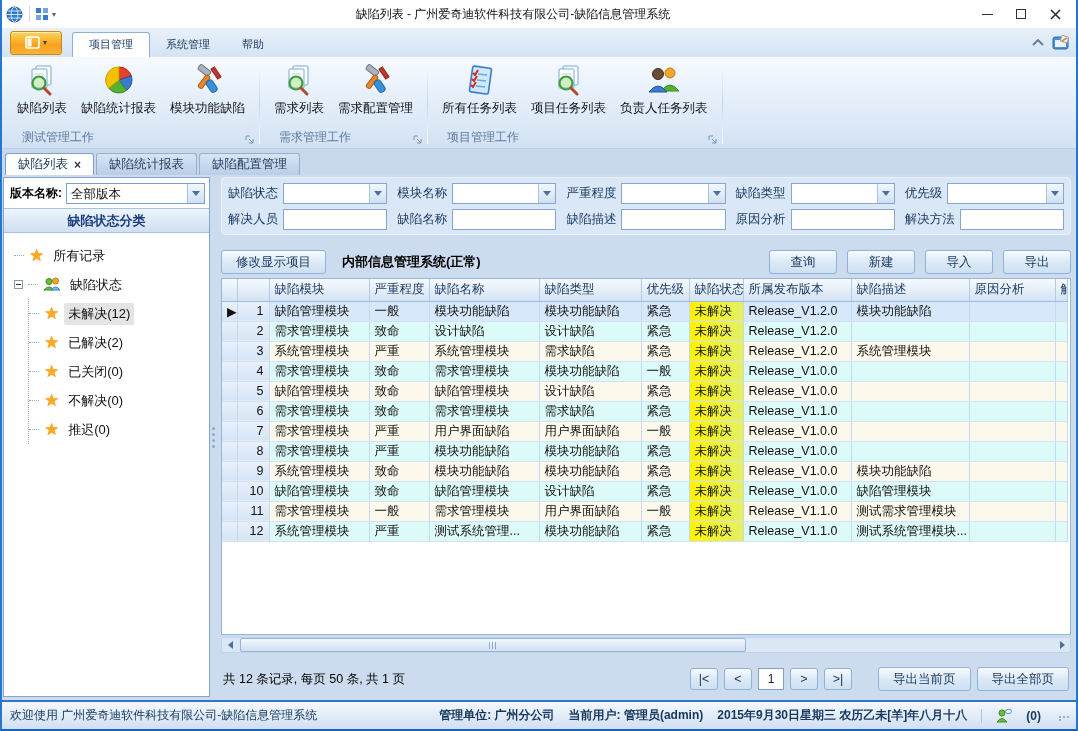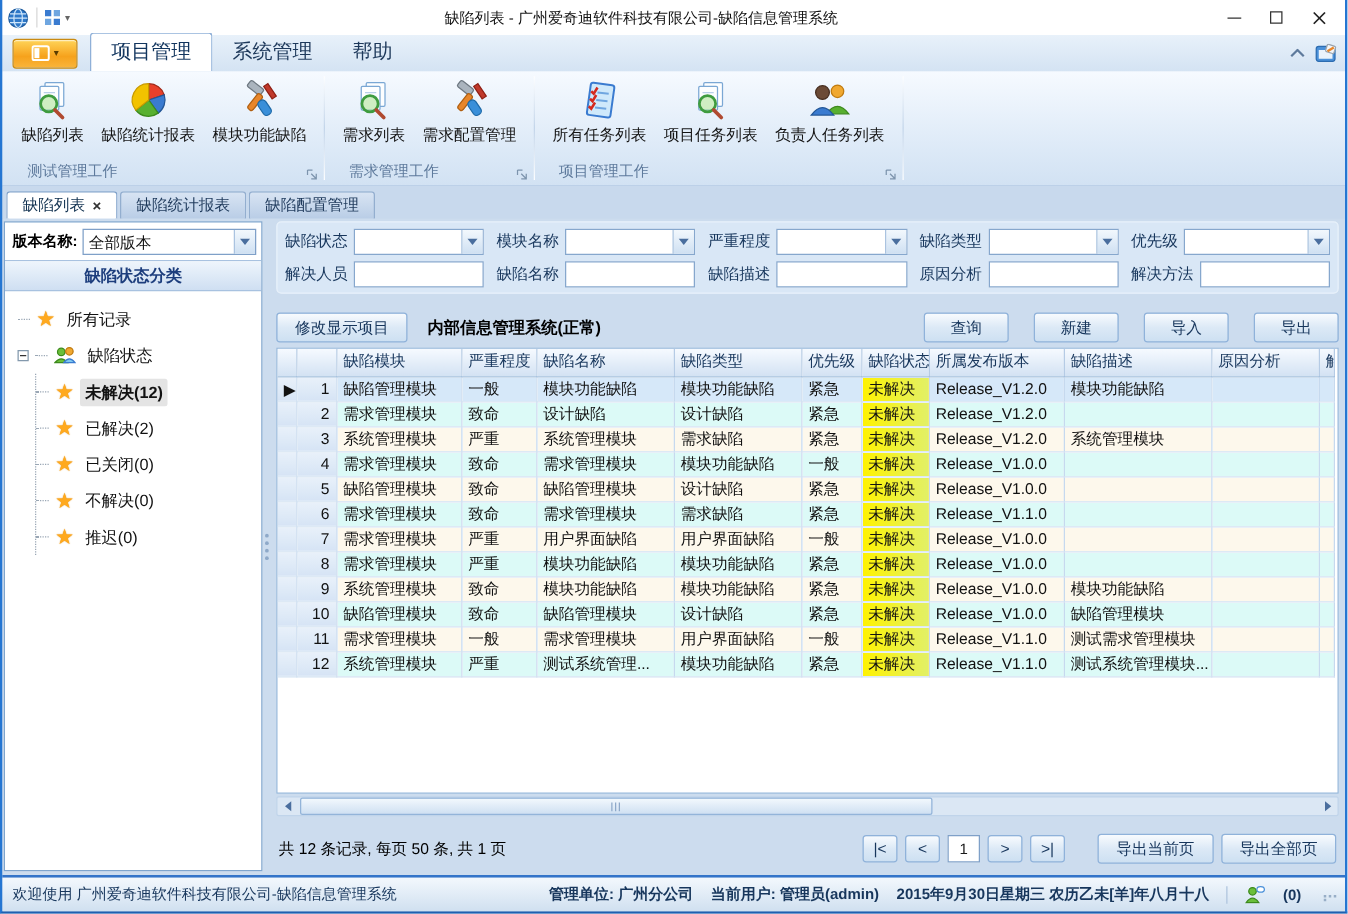--- a/index.html
+++ b/index.html
@@ -14,21 +14,21 @@
   .qa-arrow { font-size:8px; color:#666; margin-left:3px; }
   .title-text { flex:1; text-align:center; font-size:12px; color:#111; }
   .win-controls { display:flex; align-items:center; }
   .wc { width:34px; height:24px; display:flex; align-items:center; justify-content:center; cursor:default; }
   .min-glyph { width:11px; height:1px; background:#333; display:block; }
   .max-glyph { width:10px; height:10px; border:1px solid #333; display:block; }
 
   
   .ribbon-tabs { height:29px; background:linear-gradient(#e8f1fa,#d4e3f3); display:flex; align-items:flex-end; padding:0 6px 0 6px; flex:0 0 auto; }
   .app-button { width:52px; height:24px; margin:0 10px 0 2px; border-radius:3px; background:linear-gradient(#ffd459,#f6a21c 60%,#f9b43a); border:1px solid #c98a12; display:flex; align-items:center; justify-content:center; gap:3px; box-shadow:inset 0 1px 0 rgba(255,255,255,.6); align-self:center; }
-  .rtab { padding:4px 16px 5px; font-size:16px; color:#1e395b; cursor:default; }
+  .rtab { padding:4px 16px 5px; font-size:11px; color:#1e395b; cursor:default; }
   .rtab.active { background:#fff; border:1px solid #8fb0d8; border-bottom:none; border-radius:3px 3px 0 0; color:#12355e; }
   .ribbon-right { margin-left:auto; display:flex; align-items:center; gap:8px; align-self:center; }
 
   
   .ribbon-body { height:92px; background:linear-gradient(#f6faff,#dce9f7 70%,#d2e2f3); border-bottom:1px solid #bcd0e8; display:flex; align-items:stretch; padding:1px 2px; flex:0 0 auto; }
   .rgroup { display:flex; flex-direction:column; padding:0 4px; }
   .rbtns { flex:1; display:flex; align-items:flex-start; padding:2px 2px 0; }
   .rbtn { display:flex; flex-direction:column; align-items:center; padding:3px 7px 2px; border-radius:3px; cursor:default; }
   .rbtn .lbl { margin-top:3px; font-size:12.5px; color:#141414; white-space:nowrap; }
   .rgroup-label { height:18px; text-align:left; font-size:12px; color:#5e7a9c; position:relative; white-space:nowrap; padding:0 14px; }
@@ -51,21 +51,21 @@
   .combo { display:flex; height:21px; border:1px solid #7fa0c8; background:#fff; flex:1; }
   .combo .cval { flex:1; padding:2px 4px; font-size:12.5px; color:#111; overflow:hidden; white-space:nowrap; }
   .arrow-btn { width:17px; background:linear-gradient(#f2f8fd,#cfe0f2); border-left:1px solid #aac3e0; display:flex; align-items:center; justify-content:center; }
   .tri-down { width:0; height:0; border-left:4px solid transparent; border-right:4px solid transparent; border-top:5px solid #4a6e9e; }
   .side-box { flex:1; border-top:1px solid #a8c2e0; display:flex; flex-direction:column; overflow:hidden; }
   .side-header { height:24px; background:linear-gradient(#eef5fc,#cfdff2); border-bottom:1px solid #a8c2e0; text-align:center; font-weight:bold; color:#1d3e7d; font-size:13px; line-height:24px; }
   .tree { padding:8px 4px 4px 10px; }
   .titem { height:29px; display:flex; align-items:center; gap:5px; white-space:nowrap; }
   .titem .stub { width:10px; border-top:1px dotted #9aa7b5; }
   .titem .tlabel { font-size:13px; color:#111; padding:2px 4px; border-radius:2px; }
-  .titem.selected .tlabel { background:#e4e4e4;font-weight:bold; }
+  .titem.selected .tlabel { background:#e4e4e4; }
   .expander { width:9px; height:9px; border:1px solid #8399ad; background:#fff; position:relative; flex:0 0 auto; }
   .expander::after { content:""; position:absolute; left:1px; right:1px; top:3px; border-top:1px solid #333; }
   .star { color:#ffa91e; font-size:17px; text-shadow:0 0 1px #d88400; line-height:1; }
   .tchild-wrap { border-left:1px dotted #9aa7b5; margin-left:14px; }
 
   
   .splitter { width:7px; display:flex; align-items:center; justify-content:center; }
   .grip { display:flex; flex-direction:column; gap:3px; }
   .grip i { width:3px; height:3px; background:#8ea9c9; border-radius:50%; display:block; }
 
@@ -496,21 +496,21 @@
                 <span class="fbox"></span>
               </div>
             </div>
           </div>
       </div>
 
       <div class="toolbar">
         <button class="btn">修改显示项目</button>
         <span class="sys-label">内部信息管理系统(正常)</span>
         <span class="spacer"></span>
-        <span id="toolbar-btns" style="display:flex;gap:20px;">
+        <span id="toolbar-btns" style="display:flex;gap:10px;">
             <button class="btn" style="width: 68px;">查询</button>
             <button class="btn" style="width: 68px;">新建</button>
             <button class="btn" style="width: 68px;">导入</button>
             <button class="btn" style="width: 68px;">导出</button>
           </span>
       </div>
 
       <div class="grid-wrap">
         <table class="grid">
           <colgroup>

